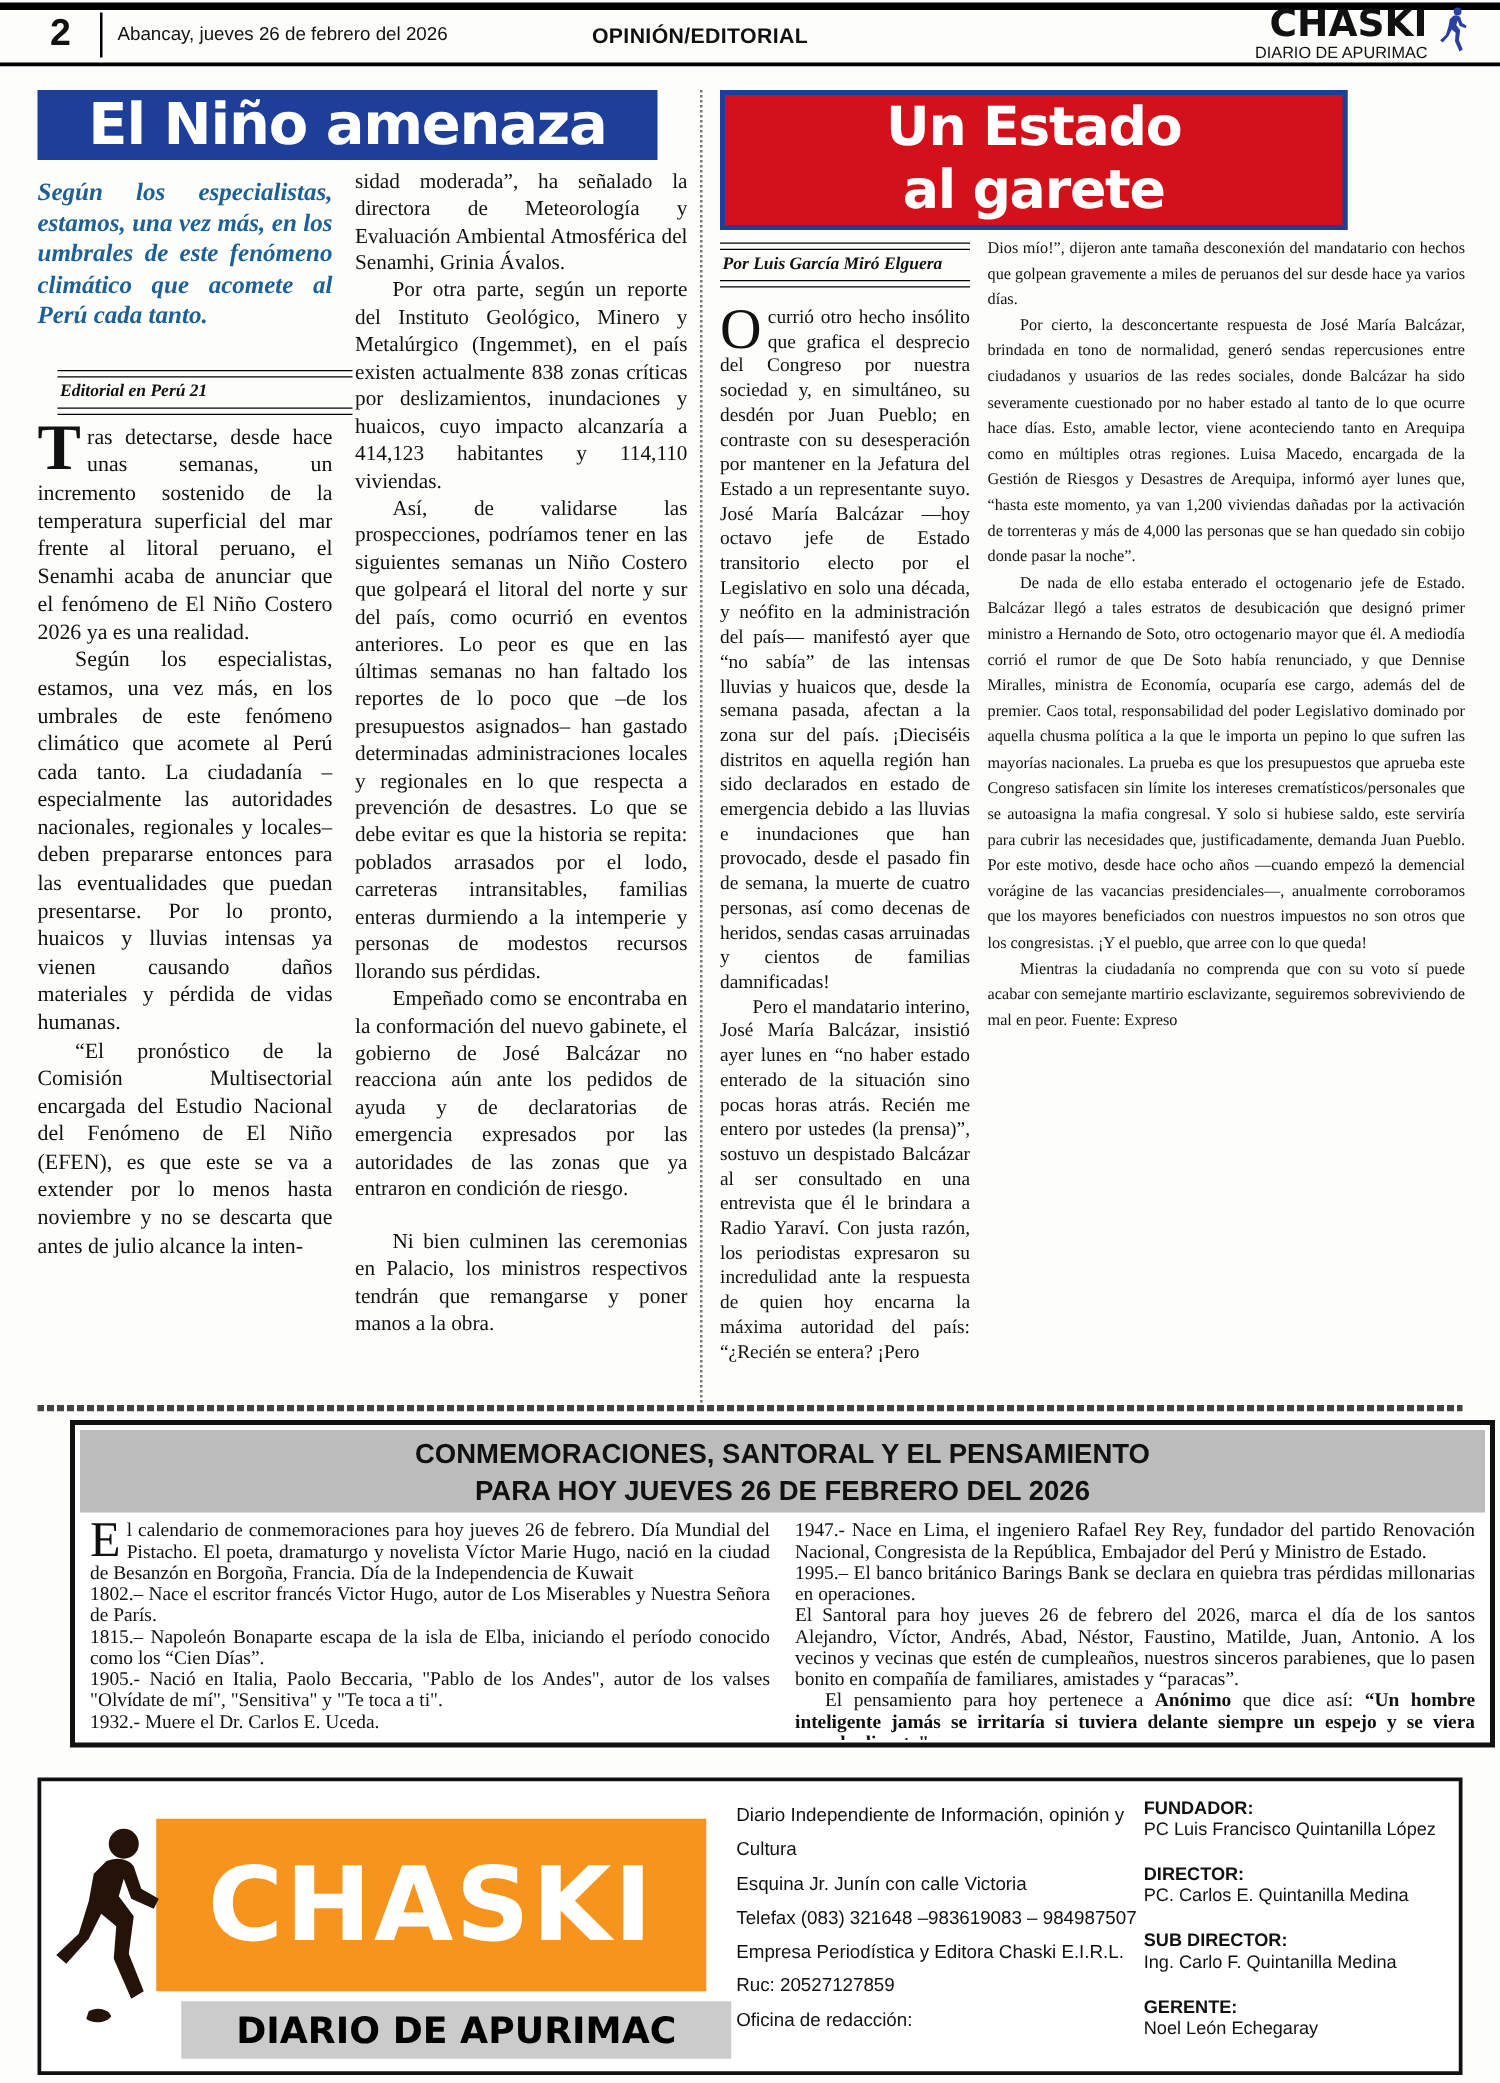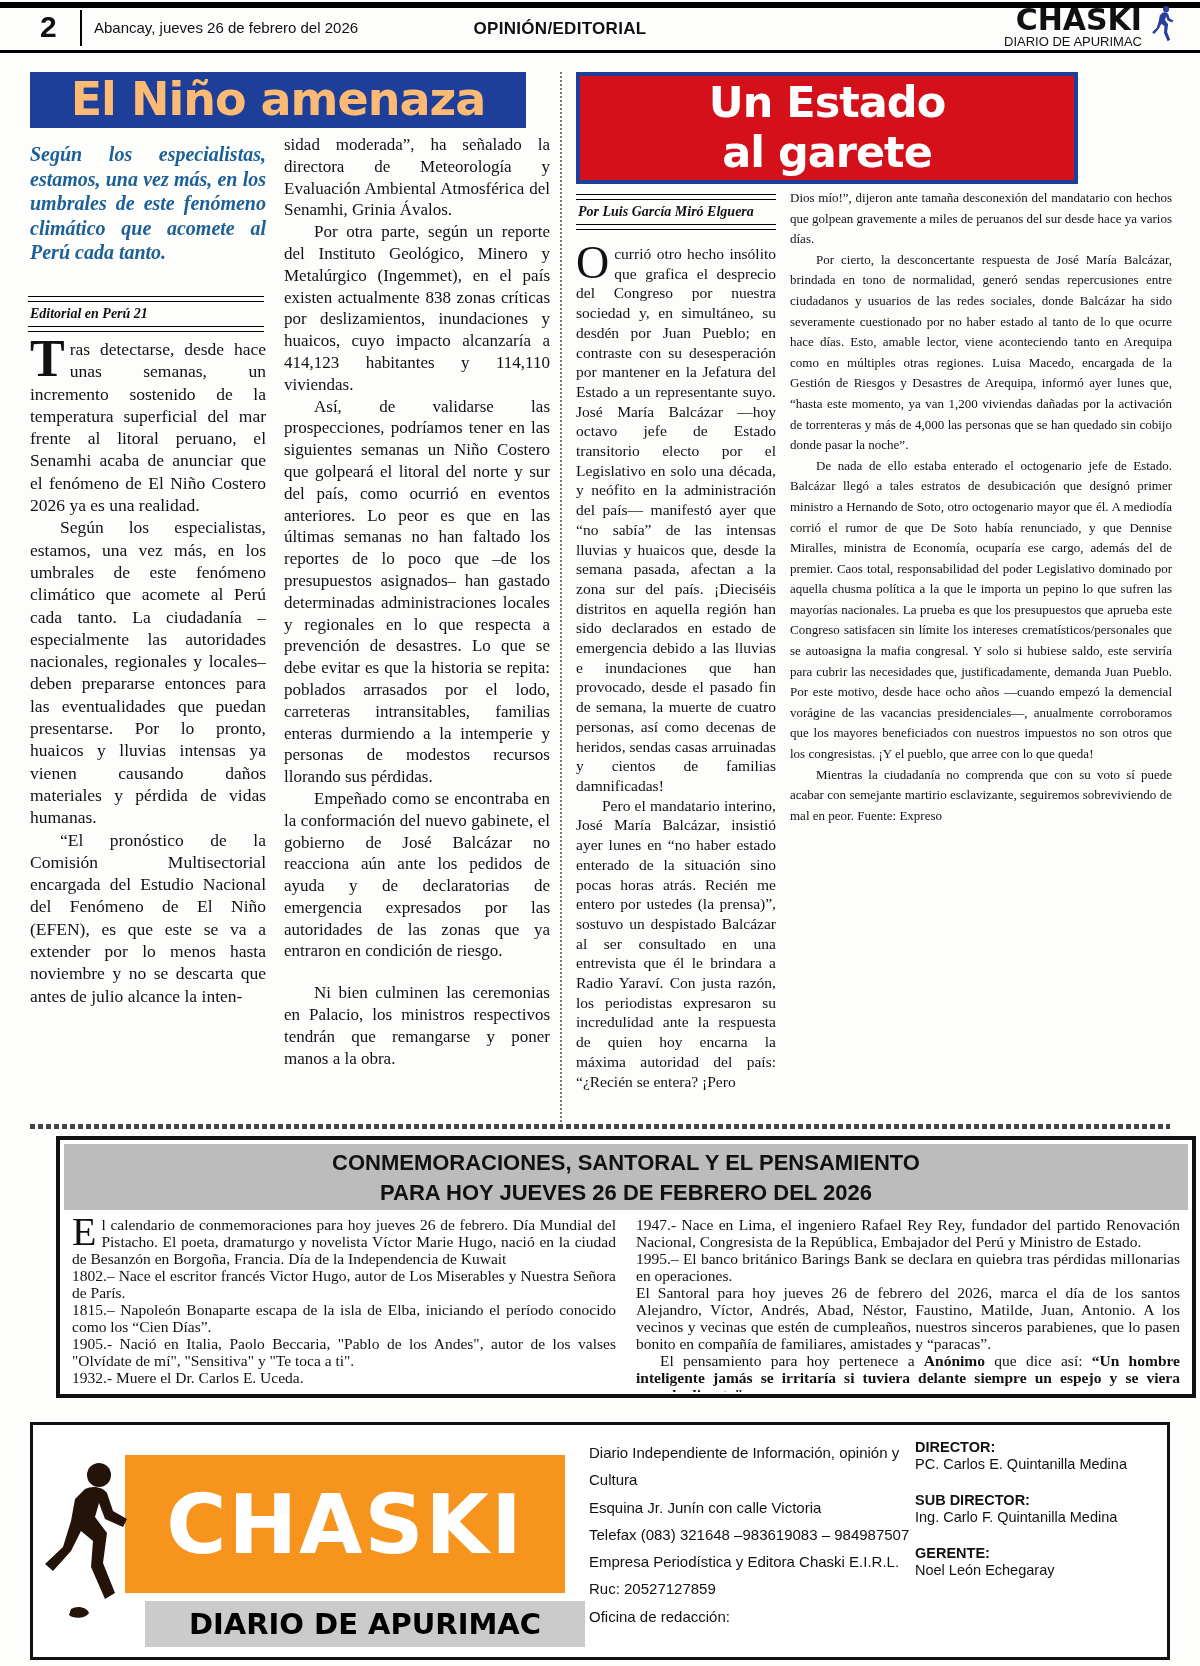--- a/index.html
+++ b/index.html
@@ -20,24 +20,24 @@
   .masthead-title{font:bold 30px/30px "DejaVu Sans",sans-serif;letter-spacing:0;}
   .masthead-sub{font:13px/14px "Liberation Sans",sans-serif;}
   .masthead-icon{width:36px;height:44px;margin-left:4px;}
   
   .dbl{height:4px;border-top:1px solid #000;border-bottom:1px solid #000;}
   .vsep{position:absolute;left:560px;top:72px;height:1050px;border-left:2px dotted #777;}
   .hsep{position:absolute;left:30px;top:1124px;width:1140px;height:5px;
     background:repeating-linear-gradient(90deg,#444 0 5px,#fff 5px 8px);}
   
   .banner-left{position:absolute;left:30px;top:72px;width:496px;height:56px;background:#1d3f9a;
-    color:#fdba74;text-align:center;font:bold 46px/55px "DejaVu Sans",sans-serif;letter-spacing:-1px;}
+    color:#ffffff;text-align:center;font:bold 46px/55px "DejaVu Sans",sans-serif;letter-spacing:-1px;}
   .lead{position:absolute;left:30px;top:142px;width:236px;color:#1d6096;
     font:italic bold 20px/24.5px "Liberation Serif",serif;text-align:justify;}
-  .editorial-label{position:absolute;left:28px;top:296px;width:236px;}
+  .editorial-label{position:absolute;left:46px;top:296px;width:236px;}
   .label-txt{font:italic bold 14px/18px "Liberation Serif",serif;margin:3px 0 3px 2px;}
   .textcol{position:absolute;text-align:justify;overflow:hidden;}
   .textcol p{margin:0;}
   .col1{left:30px;top:338px;width:236px;height:784px;font-size:17.5px;line-height:22.3px;}
   .col2{left:284px;top:134px;width:266px;height:988px;font-size:17px;line-height:21.8px;}
   .col1 .indent,.col2 .indent{text-indent:30px;}
   .gap-top{margin-top:20px !important;}
   .dropcap{float:left;font-weight:bold;padding:0 5px 0 0;}
   .col1 .dropcap{font-size:52px;line-height:42px;}
   
@@ -195,20 +195,24 @@
   <div class="finfo">
       <div class="finfo-line">Diario Independiente de Información, opinión y Cultura</div>
       <div class="finfo-line">Esquina  Jr. Junín con calle Victoria</div>
       <div class="finfo-line">Telefax (083) 321648 –983619083 – 984987507</div>
       <div class="finfo-line">Empresa Periodística y Editora Chaski E.I.R.L.</div>
       <div class="finfo-line">Ruc: 20527127859</div>
       <div class="finfo-line">Oficina de redacción:</div>
     </div>
   <div class="fstaff">
     <div class="sgroup">
+      <div class="role">FUNDADOR:</div>
+      <div>PC Luis Francisco Quintanilla López</div>
+    </div>
+    <div class="sgroup">
       <div class="role">DIRECTOR:</div>
       <div>PC. Carlos E. Quintanilla Medina</div>
     </div>
     <div class="sgroup">
       <div class="role">SUB DIRECTOR:</div>
       <div>Ing. Carlo F. Quintanilla Medina</div>
     </div>
     <div class="sgroup">
       <div class="role">GERENTE:</div>
       <div>Noel León Echegaray</div>

